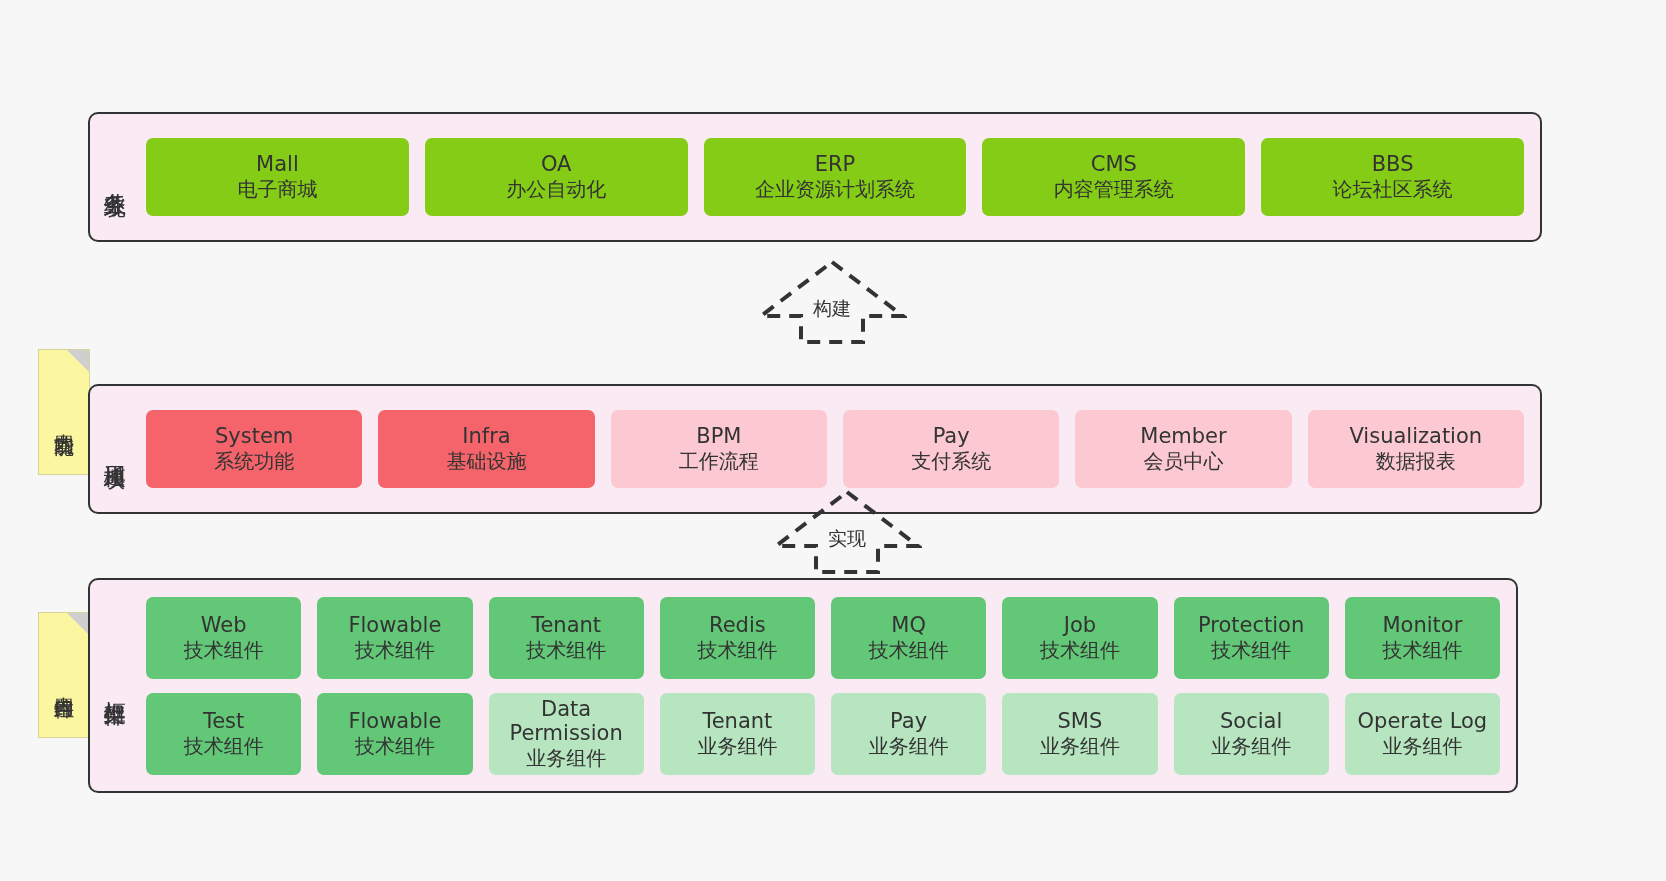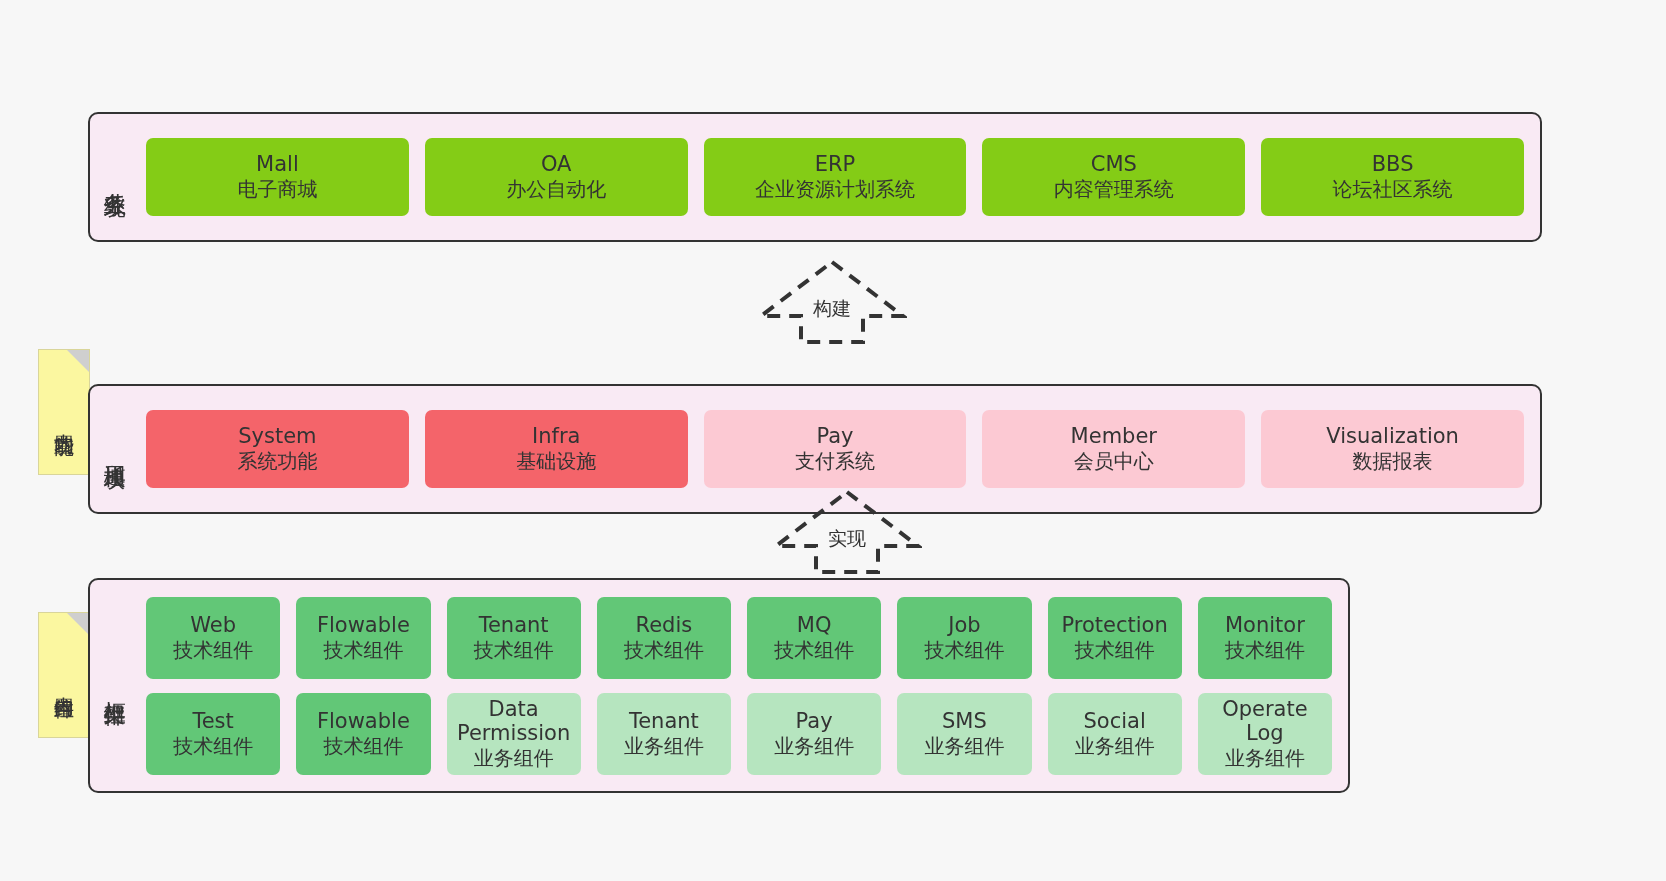--- a/index.html
+++ b/index.html
@@ -94,21 +94,21 @@
   .c-green       { background: #62c777; }
   .c-lightgreen  { background: #b6e5bf; }
 
   
   #layer-business { left: 88px;  top: 112px; width: 1454px; height: 130px; }
   #layer-business .card { height: 78px; }
 
   #layer-modules  { left: 88px;  top: 348px; width: 1454px; height: 130px; margin-top: 36px; }
   #layer-modules .card { height: 78px; }
 
-  #layer-framework{ left: 88px;  top: 578px; width: 1262px; height: 215px; }
+  #layer-framework{ left: 88px;  top: 578px; width: 1430px; height: 215px; }
   #layer-framework .card { height: 82px; }
 
   
   .sticky {
     position: absolute;
     width: 52px;
     background: #fbf7a0;
     border: 1px solid #d9d59a;
     z-index: 1;
     display: flex;
@@ -217,20 +217,24 @@
         <div class="card c-red">
           <span class="t1">System</span>
           <span class="t2">系统功能</span>
         </div>
 
         <div class="card c-red">
           <span class="t1">Infra</span>
           <span class="t2">基础设施</span>
         </div>
 
+        <div class="card c-pink">
+          <span class="t1">BPM</span>
+          <span class="t2">工作流程</span>
+        </div>
 
         <div class="card c-pink">
           <span class="t1">Pay</span>
           <span class="t2">支付系统</span>
         </div>
 
         <div class="card c-pink">
           <span class="t1">Member</span>
           <span class="t2">会员中心</span>
         </div>

